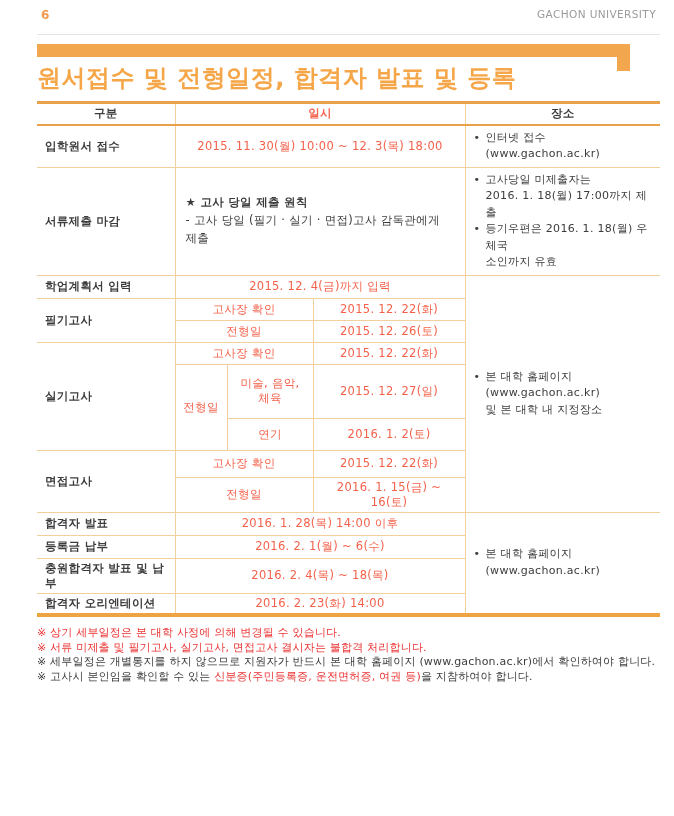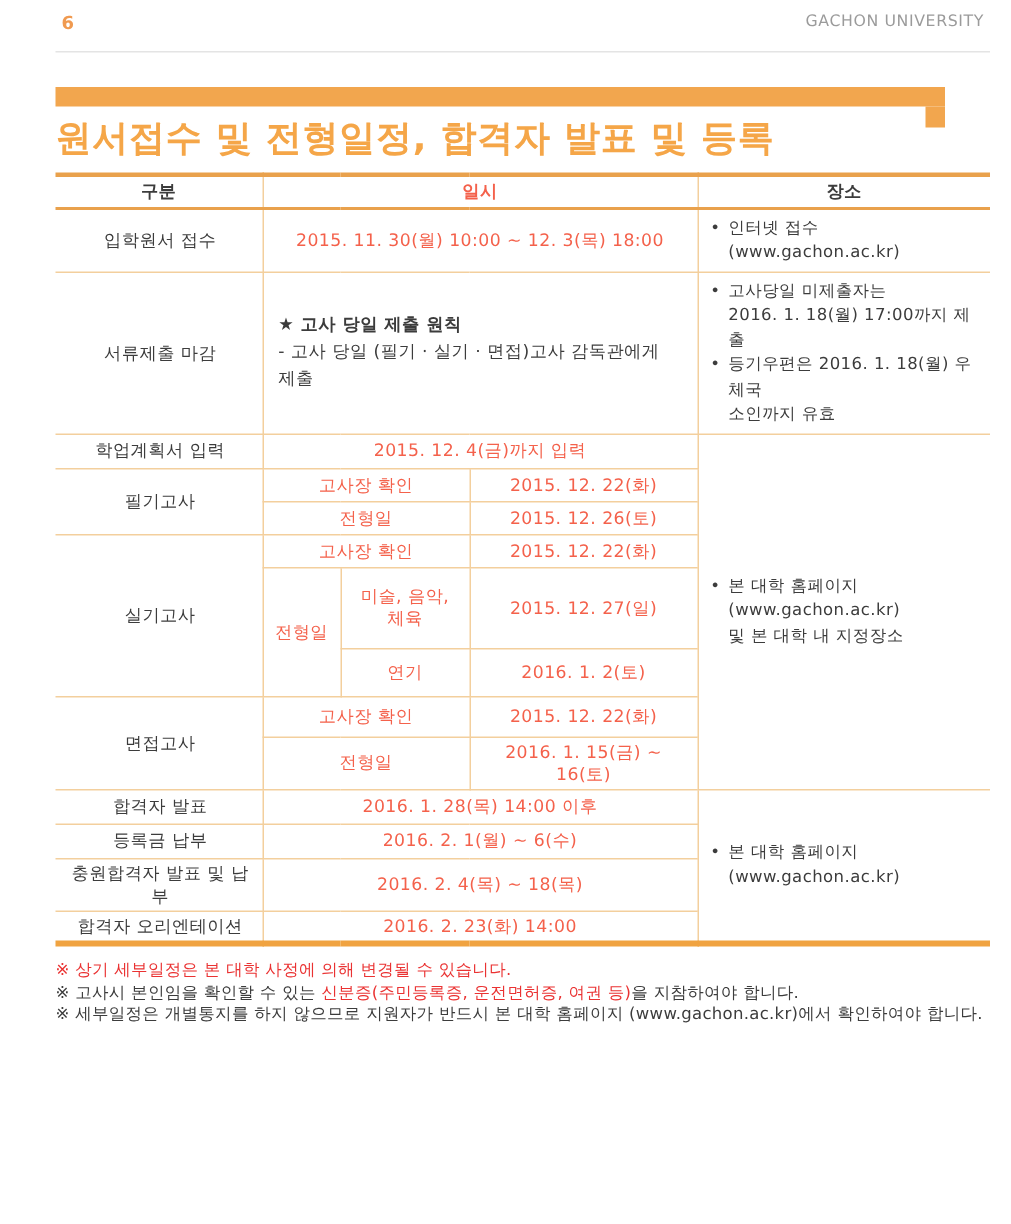--- a/index.html
+++ b/index.html
@@ -9,38 +9,38 @@
     font-family:"DejaVu Sans","Liberation Sans",sans-serif;
     color:#3c3c3c;
   }
   
   .topbar { display:flex; justify-content:space-between; align-items:flex-start;
             border-bottom:1px solid #e4e4e4; padding:0 4px 12px 4px; }
   .page-num { color:#f09a50; font-size:12px; font-weight:bold; }
   .brand { color:#9b9b9b; font-size:10.5px; letter-spacing:0.4px; }
 
   
-  .title-block { margin-top:23px; }
+  .title-block { margin-top:9px; }
   .title-bar { width:593px; height:13px; background:#f2a64e; position:relative; }
   .title-tab { position:absolute; right:0; top:13px; width:13px; height:14px; background:#f2a64e; }
   .title-text { margin-top:5px; font-size:24px; font-weight:bold; color:#f5a648; letter-spacing:0.5px; }
 
   .section-heading { margin-top:48px; font-size:15px; font-weight:bold; color:#ef9430; letter-spacing:0.5px; }
 
   
   table.sched { border-collapse:collapse; table-layout:fixed; width:623px; margin-top:7px;
     border-top:3px solid #e9a14c; border-bottom:4px solid #f0a341; }
   table.sched th, table.sched td { border:1px solid #f3cf9d; font-size:11.5px;
     padding:2px 6px; letter-spacing:0.3px; vertical-align:middle; }
   table.sched th { border-bottom:2px solid #e9a14c; font-weight:bold; text-align:center; }
   .bl-none { border-left:none !important;margin-top:24px; }
   .br-none { border-right:none !important; }
   .red { color:#f4614b; }
   .c { text-align:center; }
-  .cat { text-align:center; padding-left:8px !important; font-weight:normal; }
+  .cat { text-align:left; padding-left:8px !important; font-weight:bold; }
   .b { font-weight:bold; }
   .doccell { padding:0 10px !important; line-height:1.55; }
   .loc { padding:4px 8px !important; line-height:1.5; font-size:11px !important; }
   .loc-item { display:flex; }
   .loc-bullet { width:12px; flex:none; }
   .loc-cont { padding-left:12px; }
 
   
   .notes { margin-top:9px; font-size:11px; line-height:13.5px; letter-spacing:0.2px; }
   .note { margin:0 0 1px 0; }
@@ -179,17 +179,18 @@
     </tr>
     <tr style="height:22px">
       <td class="cat bl-none">합격자 오리엔테이션</td>
       <td colspan="3" class="red c">2016. 2. 23(화) 14:00</td>
     </tr>
   </tbody>
     </table>
 
   <div class="notes">
     <p class="note note-red">※ 상기 세부일정은 본 대학 사정에 의해 변경될 수 있습니다.</p>
+    <p class="note note-red">※ 서류 미제출 및 필기고사, 실기고사, 면접고사 결시자는 불합격 처리합니다.</p>
+    <p class="note note-dark">※ 세부일정은 개별통지를 하지 않으므로 지원자가 반드시 본 대학 홈페이지 (www.gachon.ac.kr)에서 확인하여야 합니다.</p>
     <p class="note note-dark"><span>※ 고사시 본인임을 확인할 수 있는 </span><span class="inline-red">신분증(주민등록증, 운전면허증, 여권 등)</span><span>을 지참하여야 합니다.</span></p>
-    <p class="note note-dark">※ 세부일정은 개별통지를 하지 않으므로 지원자가 반드시 본 대학 홈페이지 (www.gachon.ac.kr)에서 확인하여야 합니다.</p>
   </div>
 
 </div>
 
 </body></html>

